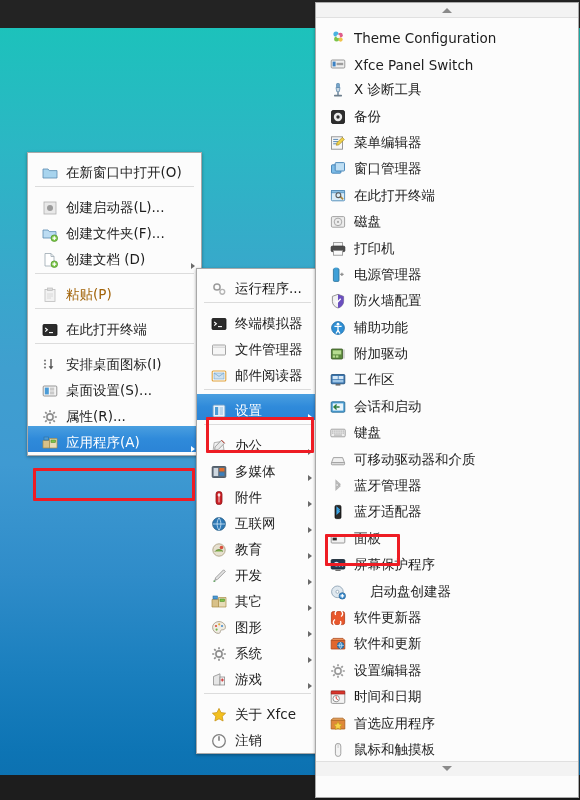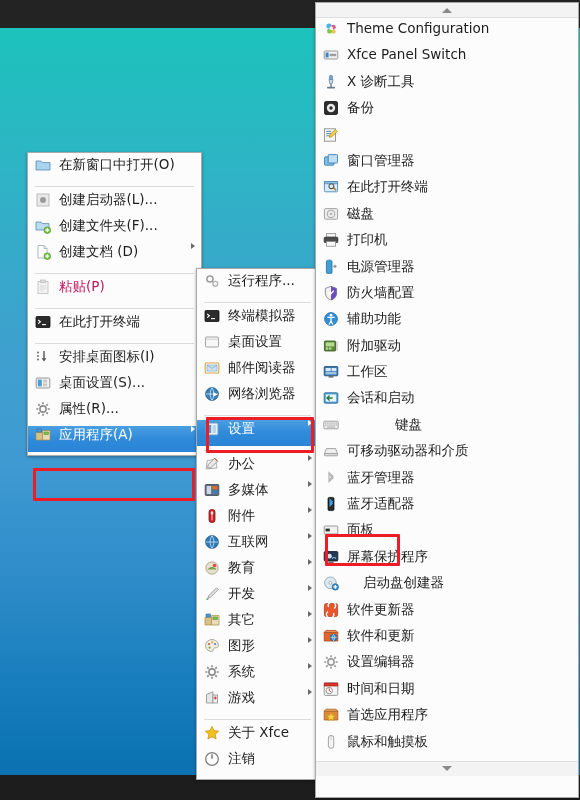--- a/index.html
+++ b/index.html
@@ -25,38 +25,38 @@
   
   .menu{
     position:absolute;background:#fcfcfc;
     border:1px solid #a9a9a9;
     box-shadow:0 1px 3px rgba(0,0,0,0.35);
     box-sizing:border-box;
     font-size:13.5px;color:#1d1d1d;
   }
   .menu-inner{padding:3px 0;}
   .mi{
-    position:relative;display:flex;align-items:flex-start;
-    height:26px;padding:0 6px 0 6px;
+    position:relative;display:flex;align-items:flex-end;
+    height:26px;padding:0 6px 0 13px;
     white-space:nowrap;box-sizing:border-box;
   }
   .mi .ic{
     width:18px;height:18px;margin-right:7px;flex:0 0 18px;
     display:flex;align-items:center;justify-content:center;
     font-size:12px;line-height:1;
   }
   .mi .lb{flex:1 1 auto;overflow:hidden;text-overflow:clip;}
   .mi .arw{
     flex:0 0 auto;margin-left:6px;
     width:0;height:0;border-left:4px solid #6a6a6a;
     border-top:3.5px solid transparent;border-bottom:3.5px solid transparent;
   }
   .mi.sel{background:linear-gradient(180deg,#4a9fe0 0%,#2f8ada 50%,#2b84d6 100%);color:#fff;}
   .mi.sel .arw{border-left-color:#fff;}
-  .mi.dis{color:#be185d;}
+  .mi.dis{color:#a16207;}
   .sep{height:1px;background:#dcdcdc;margin:4px 7px;}
 
   .scroll-arrow{
     height:14px;display:flex;align-items:center;justify-content:center;
     background:#f3f3f3;border-bottom:1px solid #e0e0e0;
   }
   .scroll-arrow.bot{border-bottom:none;border-top:1px solid #e0e0e0;}
   .tri-up{width:0;height:0;border-bottom:5px solid #8a8a8a;border-left:5px solid transparent;border-right:5px solid transparent;}
   .tri-dn{width:0;height:0;border-top:5px solid #8a8a8a;border-left:5px solid transparent;border-right:5px solid transparent;}
 
@@ -223,41 +223,31 @@
           </span>
           <span class="lb">终端模拟器</span>
         </div>
         <div class="mi" style="height: 26px;">
           <span class="ic">
             <svg class="ico" viewBox="0 0 16 16" xmlns="http://www.w3.org/2000/svg">
               <rect x="1.5" y="3" width="13" height="10" rx=".8" fill="#f6f6f6" stroke="#9a9a9a" stroke-width=".9"></rect>
               <path d="M1.5 5.2h13" stroke="#c6c6c6" stroke-width=".8"></path>
             </svg>
           </span>
-          <span class="lb">桌面设置</span>
+          <span class="lb">文件管理器</span>
         </div>
         <div class="mi" style="height: 26px;">
           <span class="ic">
             <svg class="ico" viewBox="0 0 16 16" xmlns="http://www.w3.org/2000/svg">
               <rect x="1.2" y="3" width="13.6" height="10" rx="1" fill="#fff" stroke="#e0a23c" stroke-width="1.1"></rect>
               <rect x="3" y="5" width="10" height="6" fill="#cfe2f2" stroke="#79a8cd" stroke-width=".7"></rect>
               <path d="M3 5l5 3.4L13 5" fill="none" stroke="#79a8cd" stroke-width=".8"></path>
             </svg>
           </span>
           <span class="lb">邮件阅读器</span>
-        </div>
-        <div class="mi" style="height: 26px;">
-          <span class="ic">
-            <svg class="ico" viewBox="0 0 16 16" xmlns="http://www.w3.org/2000/svg">
-              <circle cx="8" cy="8" r="6.4" fill="#3b7fb5" stroke="#205a88" stroke-width=".8"></circle>
-              <path d="M2 8h12M8 1.8c2.4 3.6 2.4 8.8 0 12.4M8 1.8C5.6 5.4 5.6 10.6 8 14.2" fill="none" stroke="#d8ecfa" stroke-width=".8"></path>
-              <path d="M9.5 6l3.8 2.4-3.8 2.4z" fill="#fff"></path>
-            </svg>
-          </span>
-          <span class="lb">网络浏览器</span>
         </div>
         <div class="sep"></div>
         <div class="mi sel" style="height: 26px;">
           <span class="ic">
             <svg class="ico" viewBox="0 0 16 16" xmlns="http://www.w3.org/2000/svg">
               <rect x="2" y="2" width="12" height="12" rx="1.2" fill="#e9f2fa" stroke="#6a9ec9" stroke-width="1"></rect>
               <rect x="4" y="4" width="3.2" height="8" fill="#4a9bd6"></rect>
               <rect x="8.6" y="4" width="3.4" height="8" fill="#b9d6ec"></rect>
             </svg>
           </span>
@@ -449,20 +439,21 @@
           <span class="lb">备份</span>
         </div>
         <div class="mi" style="height: 26.4px;">
           <span class="ic">
             <svg class="ico" viewBox="0 0 16 16" xmlns="http://www.w3.org/2000/svg">
               <rect x="1.5" y="1.8" width="11" height="12.4" fill="#f7f7f7" stroke="#8e8e8e" stroke-width=".9"></rect>
               <path d="M3.2 4.4h5M3.2 6.6h5M3.2 8.8h3.4" stroke="#5b89b4" stroke-width="1"></path>
               <path d="M12.3 2.4l2 2-5.4 5.4-2.5.5.5-2.5z" fill="#f0d24a" stroke="#a8881b" stroke-width=".7"></path>
             </svg>
           </span>
+          <span class="lb">菜单编辑器</span>
         </div>
         <div class="mi" style="height: 26.4px;">
           <span class="ic">
             <svg class="ico" viewBox="0 0 16 16" xmlns="http://www.w3.org/2000/svg">
               <rect x="1.5" y="3.8" width="9.4" height="8.4" rx=".8" fill="#7fbde8" stroke="#3f7fb3" stroke-width=".9"></rect>
               <rect x="5.2" y="1.6" width="9.3" height="8.4" rx=".8" fill="#bfdff4" stroke="#3f7fb3" stroke-width=".9"></rect>
             </svg>
           </span>
           <span class="lb">窗口管理器</span>
         </div>
@@ -554,21 +545,21 @@
         <div class="mi" style="height: 26.4px;">
           <span class="ic">
             <svg class="ico" viewBox="0 0 16 16" xmlns="http://www.w3.org/2000/svg">
               <rect x="1.2" y="2.8" width="13.6" height="10.4" rx="1" fill="#4da3d8" stroke="#2d6d96" stroke-width=".9"></rect>
               <rect x="2.8" y="4.4" width="10.4" height="7.2" fill="#e8f4fb"></rect>
               <path d="M9.6 8H4.4M6.6 5.6L4 8l2.6 2.4" fill="none" stroke="#2e7c3c" stroke-width="1.4"></path>
             </svg>
           </span>
           <span class="lb">会话和启动</span>
         </div>
-        <div class="mi" style="height: 26.4px; gap: 48px;">
+        <div class="mi" style="height: 26.4px;">
           <span class="ic">
             <svg class="ico" viewBox="0 0 16 16" xmlns="http://www.w3.org/2000/svg">
               <rect x="0.8" y="4.2" width="14.4" height="7.6" rx="1" fill="#ededed" stroke="#9a9a9a" stroke-width=".9"></rect>
               <g fill="#bdbdbd">
                 <rect x="2" y="5.4" width="1.5" height="1.4"></rect>
                 <rect x="4.1" y="5.4" width="1.5" height="1.4"></rect>
                 <rect x="6.2" y="5.4" width="1.5" height="1.4"></rect>
                 <rect x="8.3" y="5.4" width="1.5" height="1.4"></rect>
                 <rect x="10.4" y="5.4" width="1.5" height="1.4"></rect>
                 <rect x="12.5" y="5.4" width="1.5" height="1.4"></rect>

